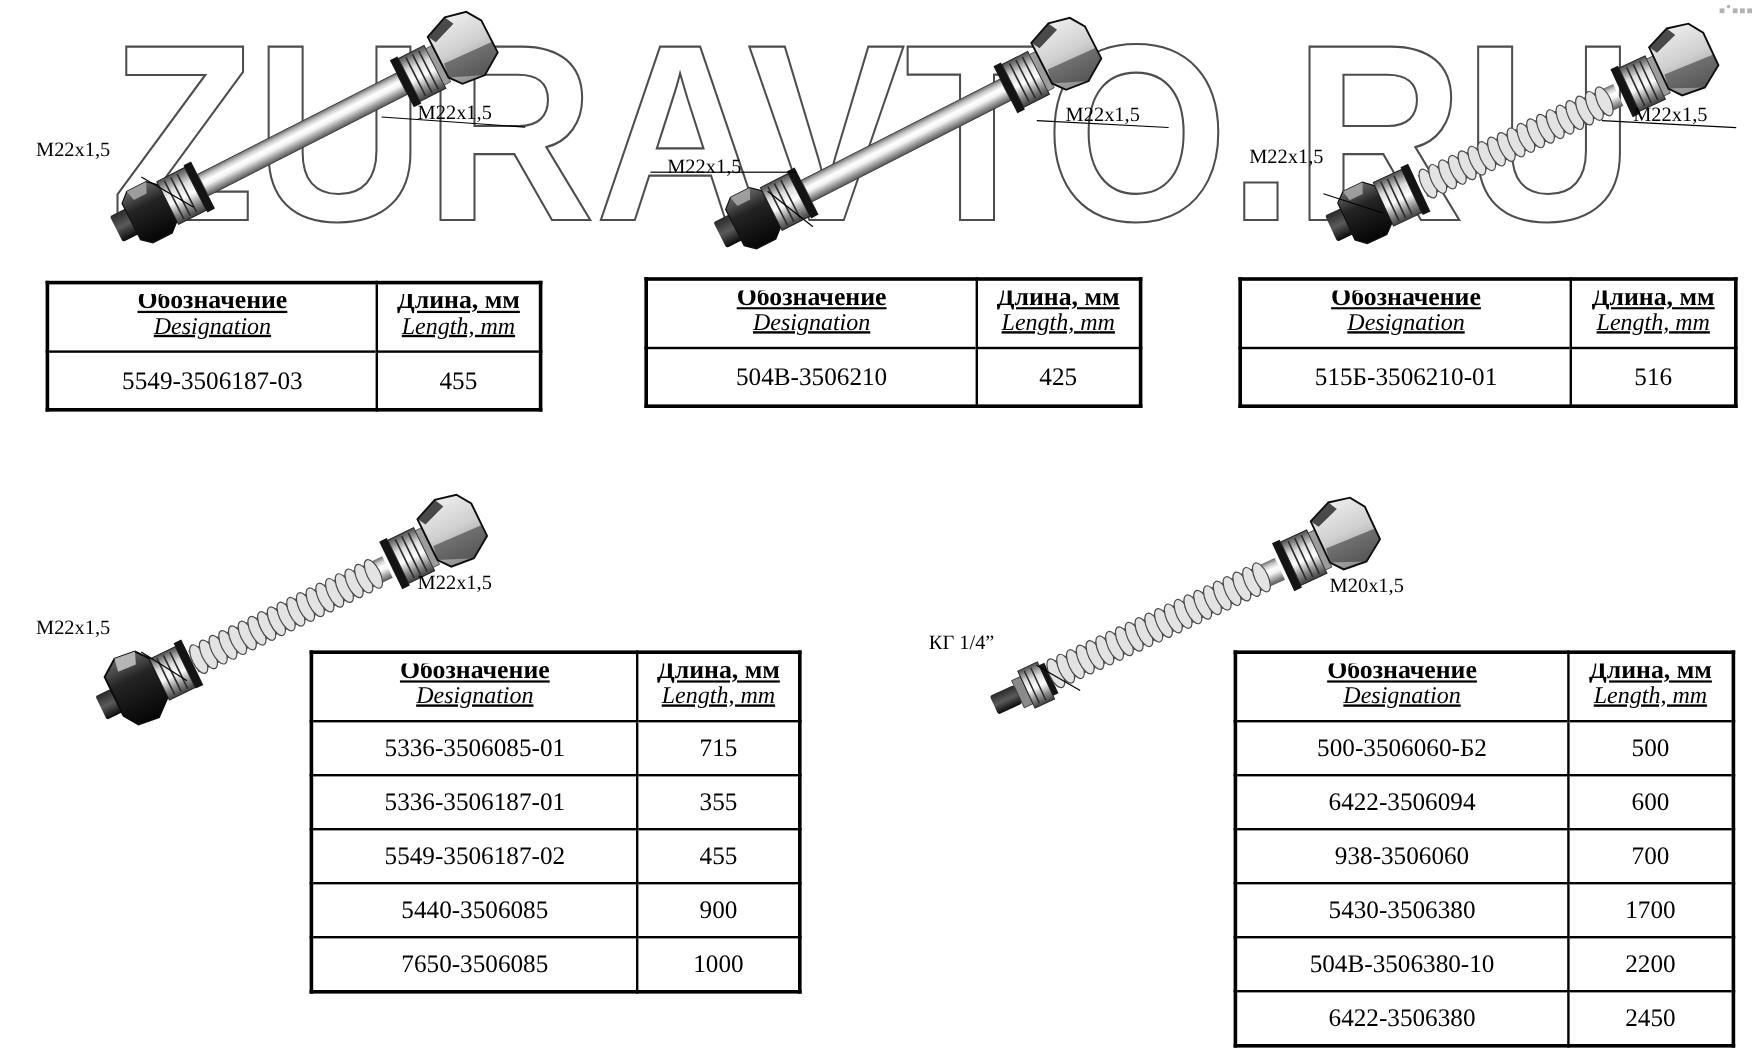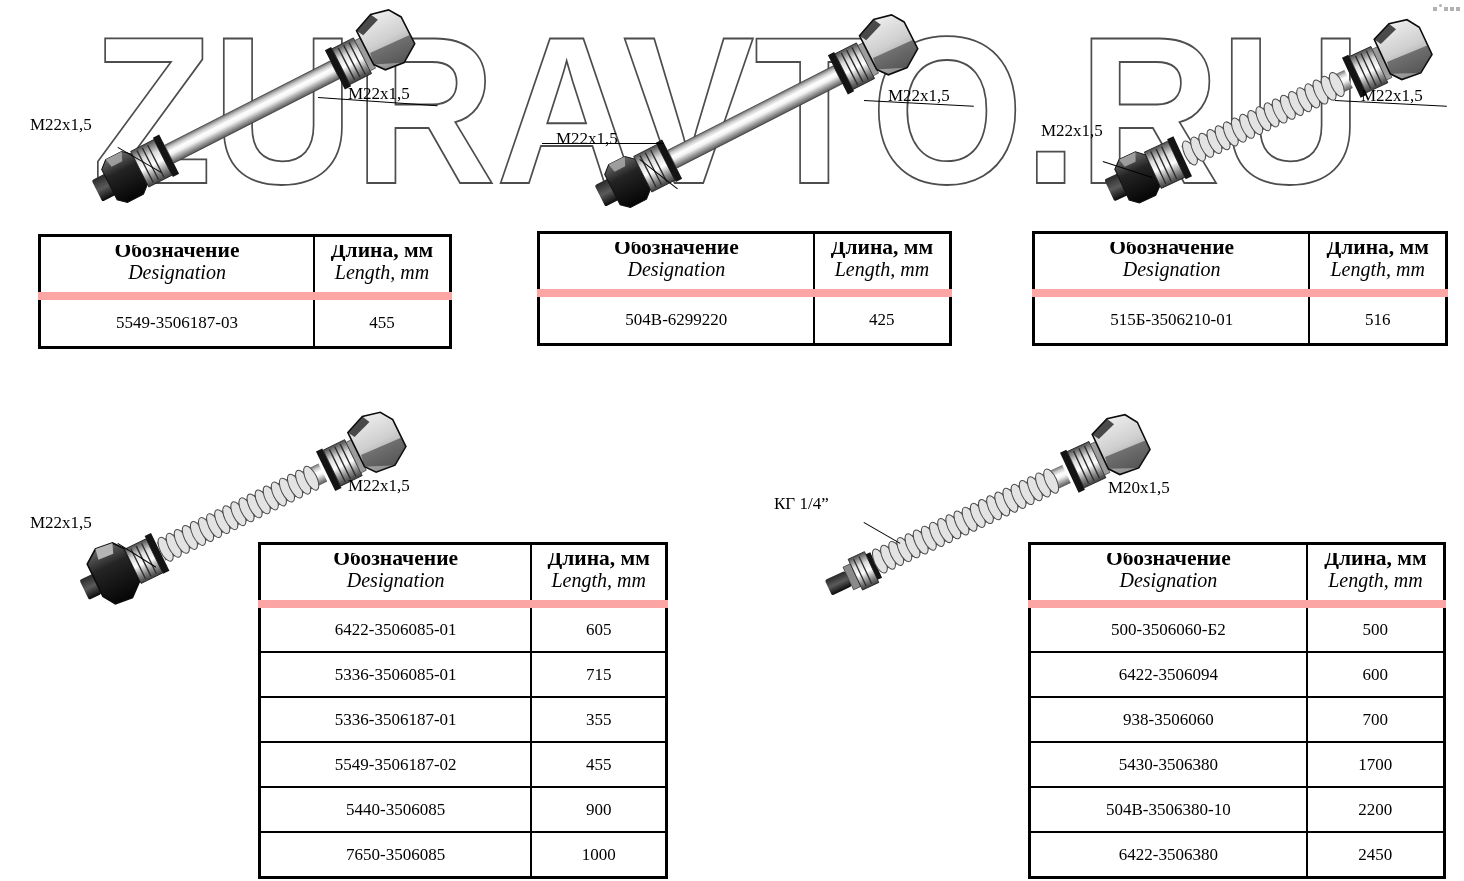--- a/index.html
+++ b/index.html
@@ -23,22 +23,22 @@
   .hose svg{display:block;width:100%;height:100%;}
 
   
   .lbl{position:absolute;z-index:4;font-size:17px;white-space:nowrap;}
   .lead{position:absolute;border-top:1.6px solid #000;transform-origin:0 0;z-index:3;}
 
   
   .spec-table{position:absolute;z-index:3;border-collapse:collapse;background:#fff;
               table-layout:fixed;border:3px solid #000;}
   .spec-table th,.spec-table td{border:2px solid #000;text-align:center;vertical-align:middle;padding:0;}
-  .spec-table thead th{border-bottom:8px solid #fca5a5;}
-  .spec-table td{font-size:17px;}
+  .spec-table thead th{border-bottom:1px solid #fca5a5;text-decoration:underline;}
+  .spec-table td{font-size:21px;}
   .t-top thead th{height:55px;}
   .t-top td{height:46px;}
   .t-bottom thead th{height:55px;}
   .t-bottom td{height:43px;}
   .clip-top{height:16px;overflow:hidden;display:flex;align-items:flex-end;justify-content:center;}
   .clip-top span{display:block;font-weight:bold;font-size:21.5px;line-height:21px;}
   .h-en{font-style:italic;font-weight:normal;font-size:20px;line-height:23px;}
 </style>
 </head>
 <body>
@@ -281,21 +281,21 @@
   </div>
 
   <div class="lbl" style="left:30px;top:513px;">
     <span>М22х1,5</span>
     <i class="lead" style="left:88px;top:30px;width:45px;transform:rotate(32deg);"></i>
   </div>
   <div class="lbl" style="left:348px;top:476px;">
     <span>М22х1,5</span>
   </div>
 
-  <div class="lbl" style="left:774px;top:494px;">
+  <div class="lbl" style="left:774px;top:526px;">
     <span>КГ 1/4”</span>
     <i class="lead" style="left:90px;top:28px;width:42px;transform:rotate(30deg);"></i>
   </div>
   <div class="lbl" style="left:1108px;top:478px;">
     <span>М20х1,5</span>
   </div>
 
   <table class="spec-table t-top" style="left:38px;top:234px;width:414px;">
     <colgroup>
         <col style="width:66.8%">
@@ -341,21 +341,21 @@
       <th>
         <div class="clip-top">
               <span>Длина, мм</span>
             </div>
         <div class="h-en">Length, mm</div>
       </th>
     </tr>
       </thead>
     <tbody>
         <tr>
-          <td>504В-6299220</td>
+          <td>504В-3506210</td>
           <td>425</td>
         </tr>
       </tbody>
   </table>
 
   <table class="spec-table t-top" style="left:1032px;top:231px;width:416px;">
     <colgroup>
         <col style="width:66.8%">
         <col>
       </colgroup>
@@ -399,24 +399,20 @@
       <th>
         <div class="clip-top">
               <span>Длина, мм</span>
             </div>
         <div class="h-en">Length, mm</div>
       </th>
     </tr>
       </thead>
     <tbody>
         <tr>
-          <td>6422-3506085-01</td>
-          <td>605</td>
-        </tr>
-        <tr>
           <td>5336-3506085-01</td>
           <td>715</td>
         </tr>
         <tr>
           <td>5336-3506187-01</td>
           <td>355</td>
         </tr>
         <tr>
           <td>5549-3506187-02</td>
           <td>455</td>

